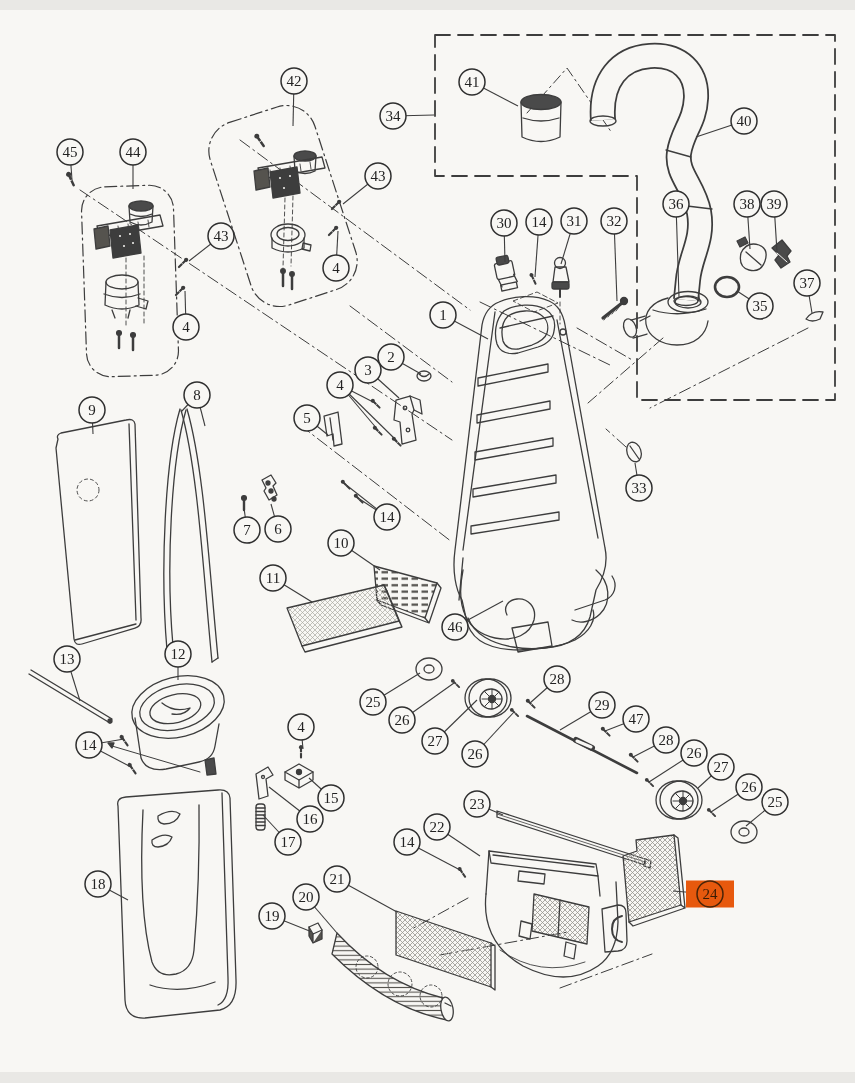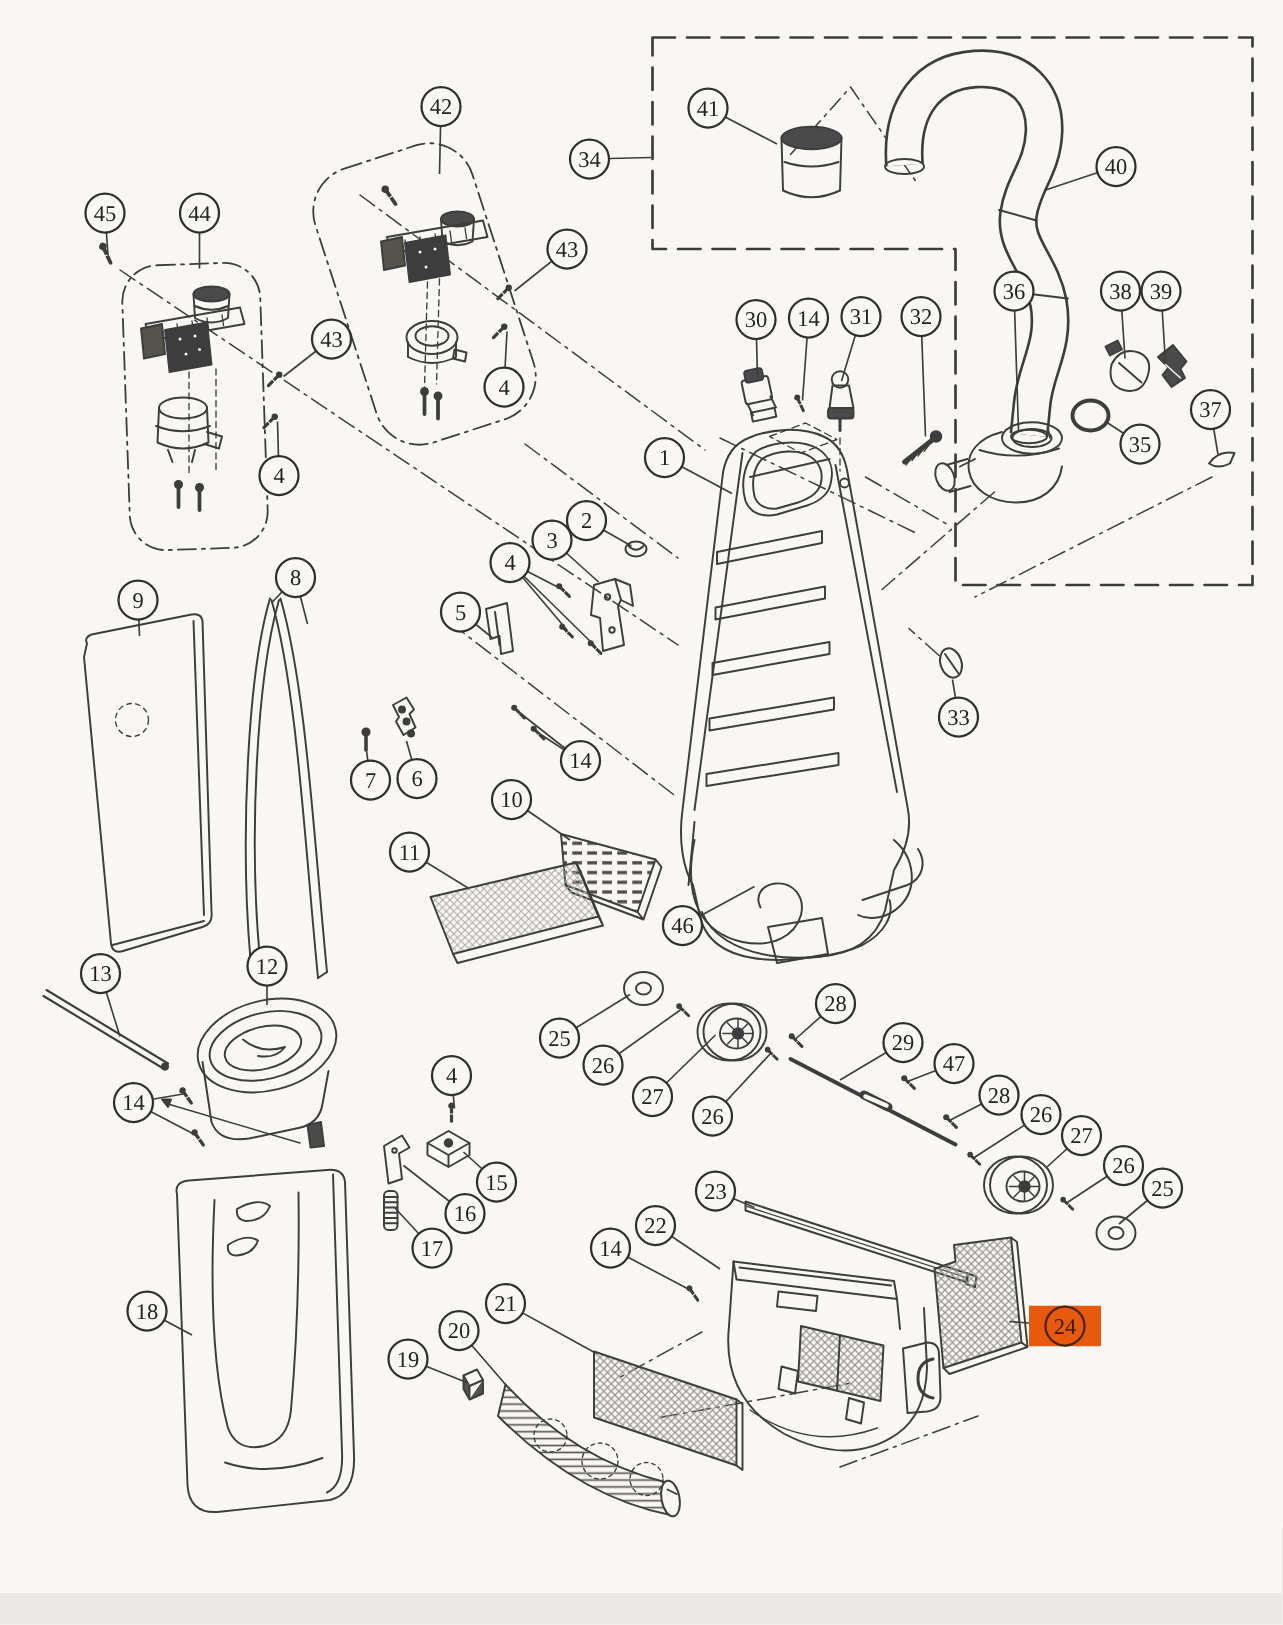--- a/index.html
+++ b/index.html
@@ -1,19 +1,19 @@
 <!DOCTYPE html>
 <html><head>
 <meta charset="utf-8">
 <style>
   html,body{margin:0;padding:0;background:#e9e8e5;}
   .page{
     position:relative;
     width:855px;height:1062px;
-    margin:0 auto;
+    margin:10px auto;
     background:#f8f7f4;
     overflow:hidden;
     font-family:"Liberation Serif", serif;
   }
   svg{display:block}
 </style>
 </head>
 <body>
 
 <div class="page">

